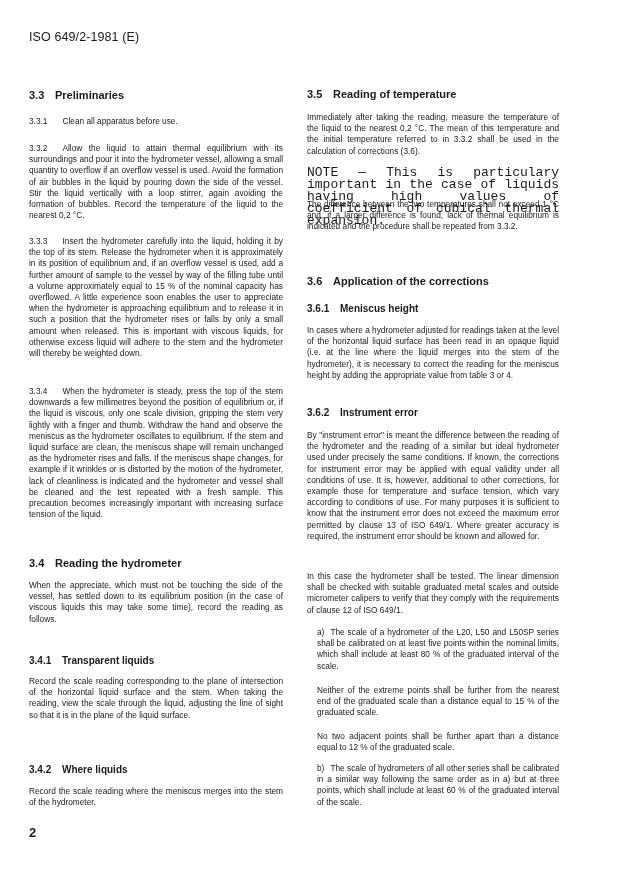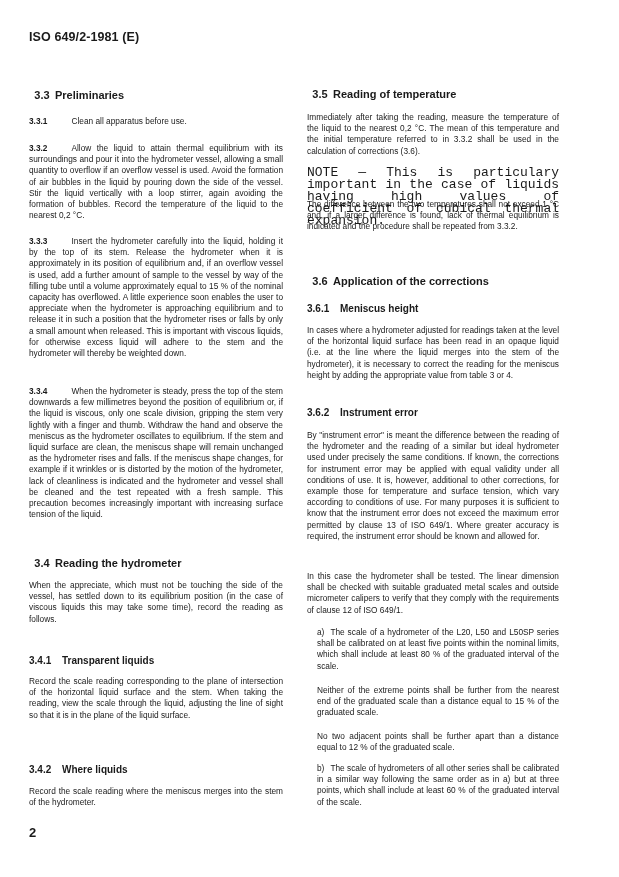--- a/index.html
+++ b/index.html
@@ -1,28 +1,28 @@
 <!DOCTYPE html>
 <html><head>
 <meta charset="utf-8">
 <style>
   html, body { margin:0; padding:0; background:#ffffff; }
   body { width:619px; height:877px; position:relative; overflow:hidden;
          font-family:"Liberation Sans", sans-serif; color:#1a1a1a; }
-  .doc-header { position:absolute; left:29px; top:30px; font-size:12.5px; font-weight:bold; letter-spacing:0.1px; }
+  .doc-header { position:absolute; left:29px; top:30px; font-size:12.5px; font-weight:normal; letter-spacing:0.1px; }
   .col { position:absolute; top:0; }
   .col-left { left:29px; width:254px; }
   .col-right { left:307px; width:252px; }
   .blk { position:absolute; left:0; width:100%; }
   .h2 { font-size:11px; font-weight:bold; }
-  .h2 .num { display:inline-block; width:26px;text-align:center; }
+  .h2 .num { display:inline-block; width:26px; }
   .h3 { font-size:10px; font-weight:bold; }
   .h3 .num { display:inline-block; width:33px; }
   p { margin:0; font-size:8.3px; line-height:11.2px; text-align:justify; }
-  p .num { font-weight:bold; margin-right:24px; }
+  p .num { font-weight:normal; margin-right:15px; }
   .note { font-size:13px; line-height:12px;font-family:Liberation Mono, monospace; }
   .item p.first { padding-left:10px; }
   .item p.indent { padding-left:10px; }
   .list-label { margin-right:6px; }
   .page-number { position:absolute; left:29px; top:825px; font-size:13px; font-weight:bold; }
 </style>
 </head>
 <body>
 
 <div class="doc-header">ISO 649/2-1981 (E)</div>

